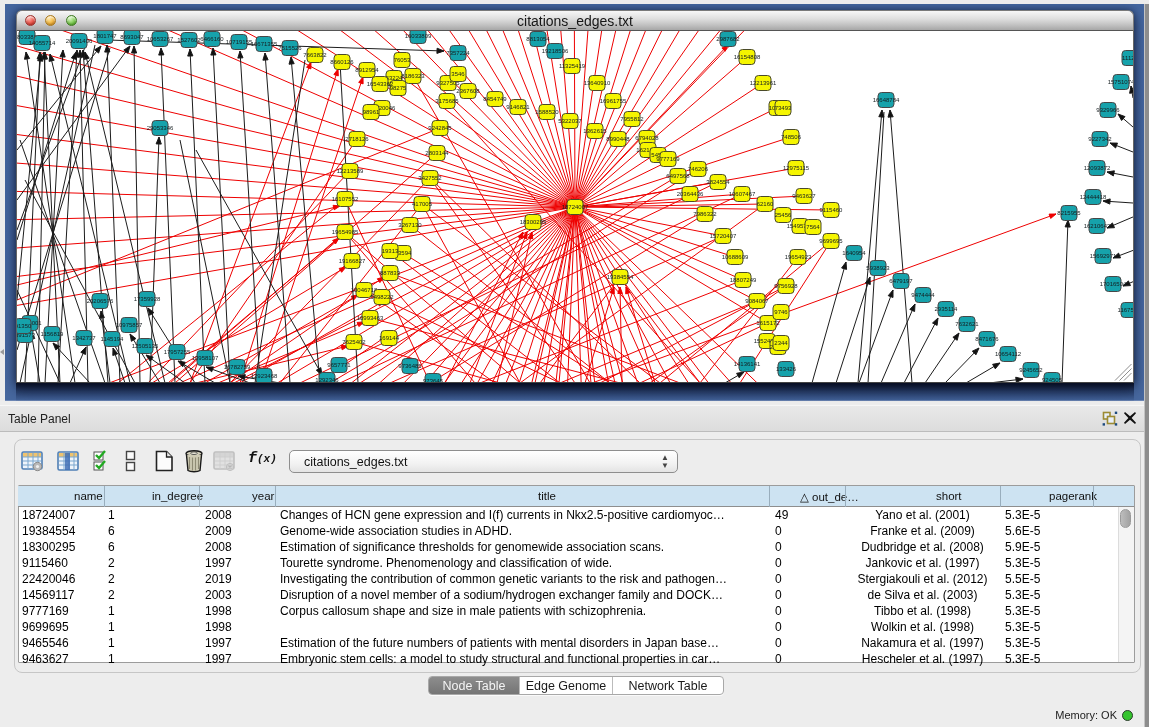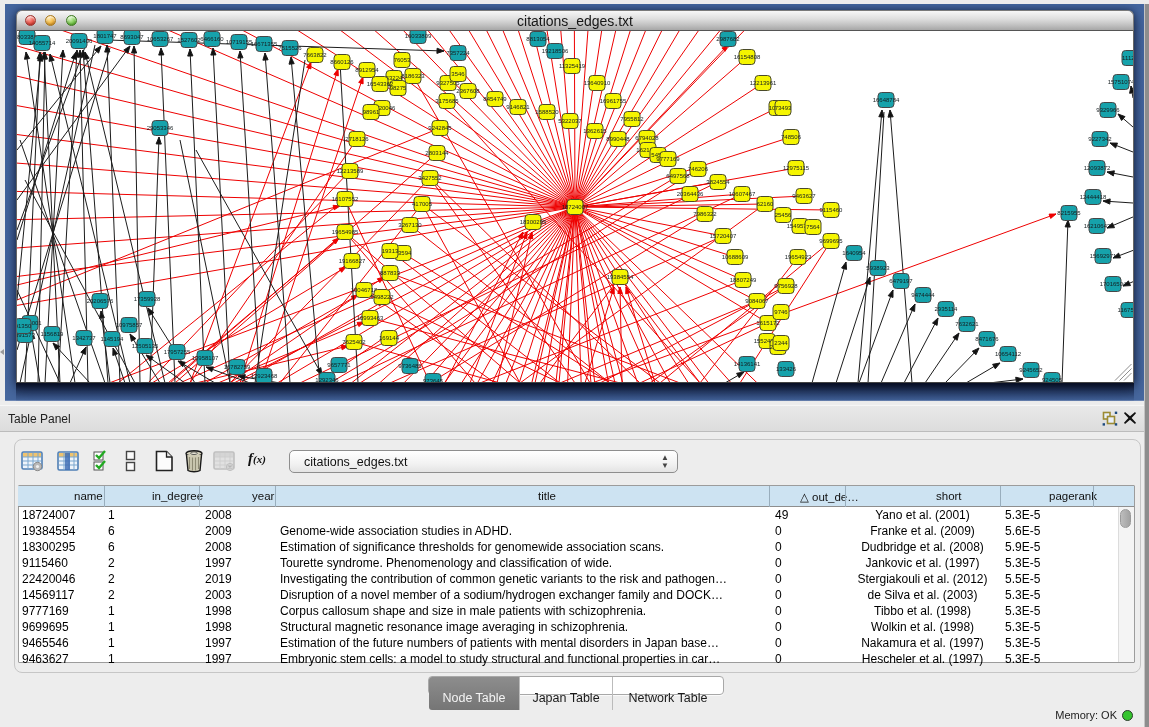--- a/index.html
+++ b/index.html
@@ -25,21 +25,21 @@
 #combo .arr { position:absolute; right:8px; top:3px; font-size:8px; color:#444; line-height:8px; text-align:center; }
 #table { position:absolute; left:18px; top:485px; width:1117px; height:178px; background:#ffffff; border:1px solid #9c9c9c; border-radius:1px; }
 #thead { position:absolute; left:18px; top:486px; width:1116px; height:21px; background:#cde3f2; border-bottom:1px solid #8e8e8e; font-size:11.5px; color:#111; }
 #thead span { position:absolute; top:4px;margin-left:27px; }
 .colsep { position:absolute; top:0; width:1px; height:21px; background:#99aebd; }
 .trow { position:absolute; left:18px; width:1100px; height:16px; font-size:12px; color:#000; }
 .trow span { position:absolute; top:1px; white-space:nowrap; }
 #vscroll { position:absolute; left:1118px; top:507px; width:16px; height:155px; background:#f4f4f4; border-left:1px solid #dcdcdc; }
 #vthumb { position:absolute; left:1120px; top:509px; width:11px; height:19px; border-radius:6px; background:linear-gradient(90deg,#bdbdbd,#a2a2a2); border:1px solid #9b9b9b; }
 #tabs { position:absolute; left:428px; top:676px; width:296px; height:19px; border:1px solid #a8a8a8; border-radius:4px; background:#ffffff; font-size:12.5px; box-shadow:0 1px 0 rgba(255,255,255,0.7); }
-#tabs .seg { position:absolute; top:0; height:33px; text-align:center; color:#1a1a1a; padding-top:14px; }
+#tabs .seg { position:absolute; top:0; height:17px; text-align:center; color:#1a1a1a; padding-top:2px; }
 #seg1 { left:0; width:90px; background:linear-gradient(180deg,#8d8d8d,#757575); color:#f4f4f4 !important; border-radius:3px 0 0 3px; }
 #seg2 { left:90px; width:93px; border-left:1px solid #bbb; }
 #seg3 { left:183px; width:111px; border-left:1px solid #bbb; }
 #mem { position:absolute; left:1040px; top:709px; width:77px; text-align:right; font-size:11px; color:#222; }
 #memdot { position:absolute; left:1122px; top:710px; width:11px; height:11px; border-radius:50%; background:#35c42e; border:1.5px solid #2b3d2b; }
 #rightstrip { position:absolute; left:1144px; top:4px; width:5px; height:723px; background:#8d8d8d; border-left:1px solid #c4c4c4; }
 </style></head>
 <body>
 <div id="desktop">
   <div id="undershadow"></div>
@@ -705,21 +705,21 @@
  <path d="M4.5 6 L6 21.5 a6.5 2 0 0 0 12 0 L19.5 6" fill="#cfcbb4" stroke="#1a1a1a" stroke-width="1.4"></path>
  <path d="M7.5 8v12 M10.5 8.5v13 M13.5 8.5v13 M16.5 8v12" stroke="#8f8b74" stroke-width="1.2"></path>
 </svg>
 <svg class="tbico" style="left:212px;" width="24" height="24" viewBox="0 0 24 24" opacity="0.55">
  <rect x="2" y="3" width="20" height="17" rx="1.5" fill="#d9d9d9" stroke="#9a9a9a" stroke-width="1.6"></rect>
  <rect x="3" y="4" width="18" height="4" fill="#c3c3c3"></rect>
  <path d="M3 8h18 M3 12h18 M3 16h18 M8 4v16 M13 4v16 M18 4v16" stroke="#b5b5b5" stroke-width="1"></path>
  <circle cx="18" cy="18" r="3.6" fill="#c0c0c0" stroke="#999"></circle>
  <path d="M16.5 16.5 l3 3 M19.5 16.5 l-3 3" stroke="#888" stroke-width="1.2"></path>
 </svg>
-<div style="position:absolute;left:248px;top:450px;width:26px;height:22px;font-family:Liberation Serif, serif;font-style:italic;font-weight:bold;font-size:15px;color:#111;">f<span style="font-size:11px;">(x)</span></div>
+<div style="position:absolute;left:248px;top:450px;width:26px;height:22px;font-family:Liberation Mono, monospace;font-style:italic;font-weight:bold;font-size:15px;color:#111;">f<span style="font-size:11px;">(x)</span></div>
 
 <div id="combo">
     <span class="txt">citations_edges.txt</span>
     <span class="arr">▲<br>▼</span>
   </div>
 <div id="table"></div>
 <div id="thead">
   <span style="left:29px;">name</span>
   <span style="left:107px;">in_degree</span>
   <span style="left:207px;">year</span>
@@ -732,20 +732,21 @@
   <div class="colsep" style="left:257px;"></div>
   <div class="colsep" style="left:751px;"></div>
   <div class="colsep" style="left:827px;"></div>
   <div class="colsep" style="left:982px;"></div>
   <div class="colsep" style="left:1075px;"></div>
 </div>
 <div class="trow" style="top:507px;">
 <span style="left:4px;">18724007</span>
 <span style="left:90px;">1</span>
 <span style="left:187px;">2008</span>
+<span style="left:262px;width:486px;overflow:hidden;">Changes of HCN gene expression and I(f) currents in Nkx2.5‑positive cardiomyoc…</span>
 <span style="left:757px;text-align:center;">49</span>
 <span style="left:827px;width:155px;text-align:center;">Yano et al. (2001)</span>
 <span style="left:987px;">5.3E‑5</span>
 </div>
 <div class="trow" style="top:523px;">
 <span style="left:4px;">19384554</span>
 <span style="left:90px;">6</span>
 <span style="left:187px;">2009</span>
 <span style="left:262px;width:486px;overflow:hidden;">Genome‑wide association studies in ADHD.</span>
 <span style="left:757px;">0</span>
@@ -794,21 +795,20 @@
 <span style="left:187px;">1998</span>
 <span style="left:262px;width:486px;overflow:hidden;">Corpus callosum shape and size in male patients with schizophrenia.</span>
 <span style="left:757px;">0</span>
 <span style="left:827px;width:155px;text-align:center;">Tibbo et al. (1998)</span>
 <span style="left:987px;">5.3E‑5</span>
 </div>
 <div class="trow" style="top:619px;">
 <span style="left:4px;">9699695</span>
 <span style="left:90px;">1</span>
 <span style="left:187px;">1998</span>
-<span style="left:262px;width:486px;overflow:hidden;">Structural magnetic resonance image averaging in schizophrenia.</span>
 <span style="left:757px;">0</span>
 <span style="left:827px;width:155px;text-align:center;">Wolkin et al. (1998)</span>
 <span style="left:987px;">5.3E‑5</span>
 </div>
 <div class="trow" style="top:635px;">
 <span style="left:4px;">9465546</span>
 <span style="left:90px;">1</span>
 <span style="left:187px;">1997</span>
 <span style="left:262px;width:486px;overflow:hidden;">Estimation of the future numbers of patients with mental disorders in Japan base…</span>
 <span style="left:757px;">0</span>
@@ -821,18 +821,18 @@
 <span style="left:187px;">1997</span>
 <span style="left:262px;width:486px;overflow:hidden;">Embryonic stem cells: a model to study structural and functional properties in car…</span>
 <span style="left:757px;">0</span>
 <span style="left:827px;width:155px;text-align:center;">Hescheler et al. (1997)</span>
 <span style="left:987px;">5.3E‑5</span>
 </div>
 <div id="vscroll"></div>
 <div id="vthumb"></div>
 <div id="tabs">
   <div class="seg" id="seg1">Node Table</div>
-  <div class="seg" id="seg2">Japan Table</div>
+  <div class="seg" id="seg2">Edge Genome</div>
   <div class="seg" id="seg3">Network Table</div>
 </div>
 <div id="mem">Memory: OK</div>
 <div id="memdot"></div>
 <div id="rightstrip"></div>
 
 </body></html>

